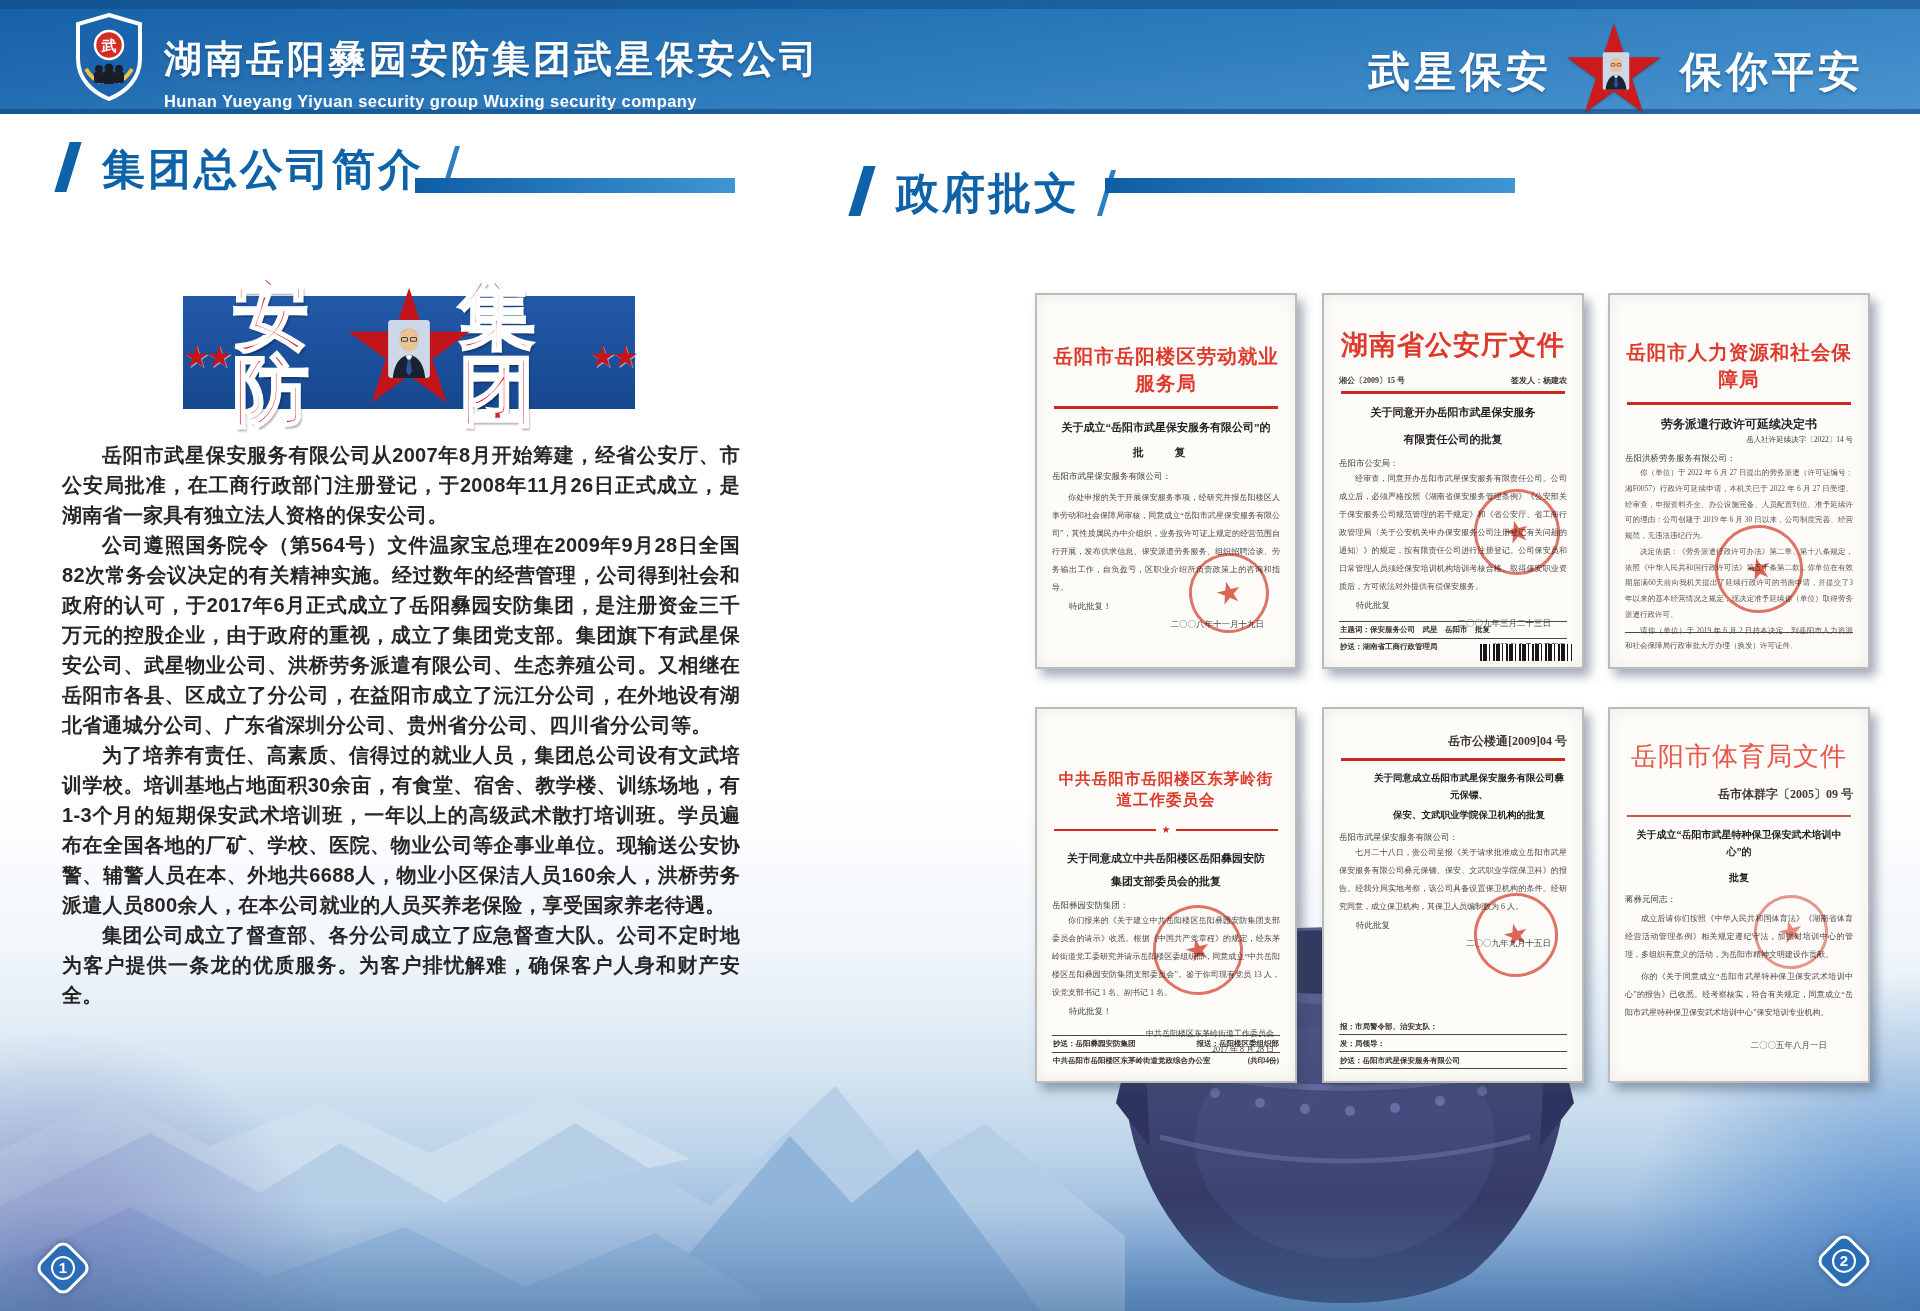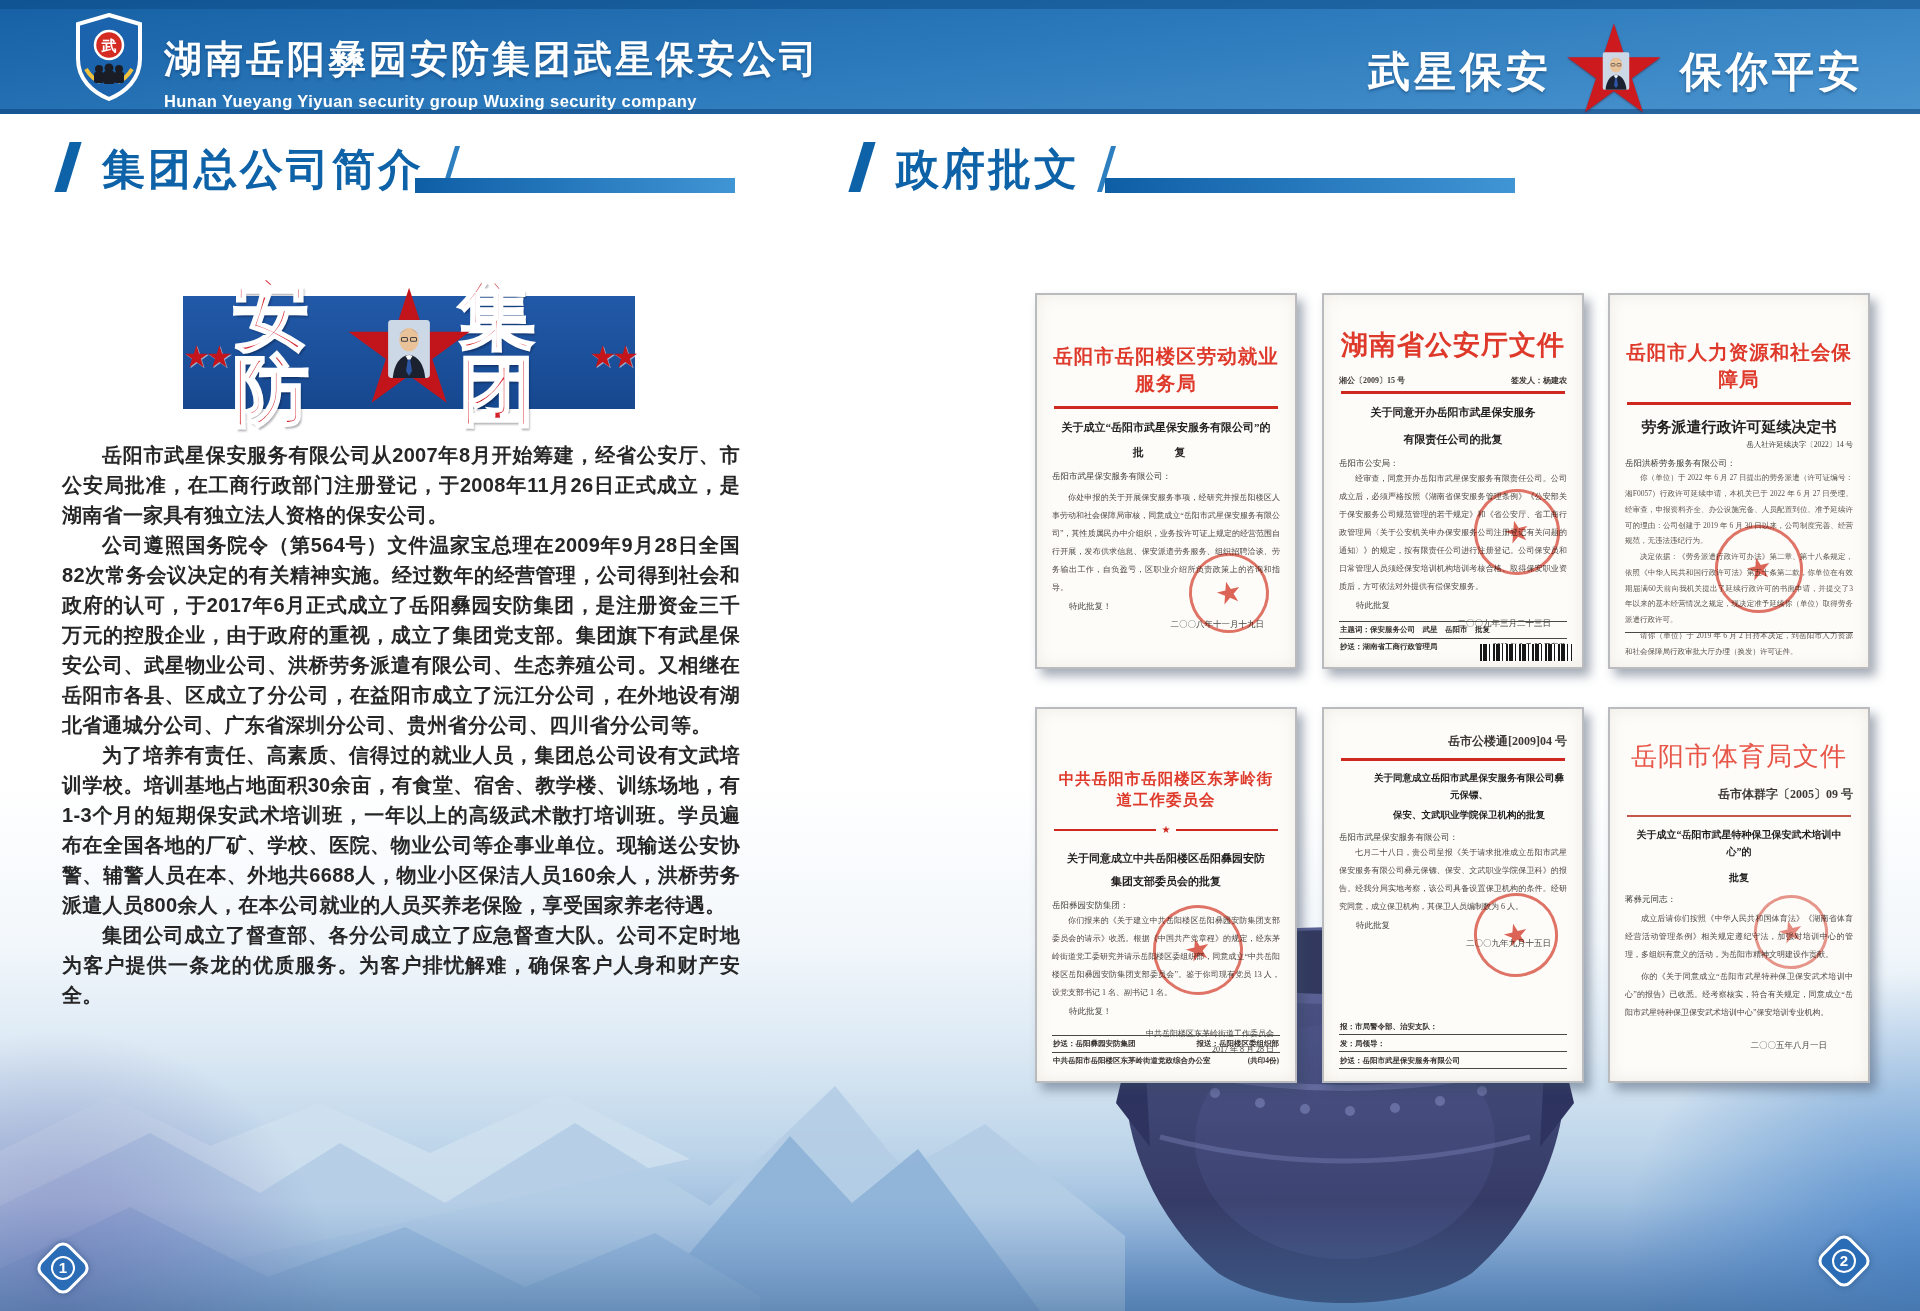--- a/index.html
+++ b/index.html
@@ -19,21 +19,21 @@
   .slogan { position:absolute; right:56px; top:24px; display:flex; align-items:center; gap:16px;
     color:#fff; font-weight:bold; font-size:42px; letter-spacing:4px; text-shadow:0 2px 3px rgba(0,40,80,.4); }
   .star-wrap { position:relative; width:96px; height:96px; }
   .star-wrap .star-glyph { position:absolute; left:50%; top:50%; transform:translate(-50%,-52%);
     font-size:108px; line-height:108px; color:#cd1a1f; text-shadow:0 1px 2px rgba(90,0,0,.5); }
   .star-wrap .avatar { position:absolute; left:50%; top:49%; transform:translate(-50%,-50%); width:27px; height:38px; }
 
   
   .sec-head { position:absolute; top:142px; display:flex; align-items:flex-end; z-index:4; }
   .sec-head.left  { left:62px; }
-  .sec-head.right { left:856px; }
+  .sec-head.right { left:856px;margin-top:24px; }
   .slash-a { width:12px; height:50px; background:#0d62a8; transform:skewX(-17deg); margin-right:28px; }
   .sec-title { font-size:43px; font-weight:900; color:#0d62a8; letter-spacing:3px; line-height:1.05; }
   .slash-b { width:5px; height:46px; background:#2e7fc0; transform:skewX(-17deg); margin-left:24px; }
   .sec-bar { position:absolute; height:15px; background:linear-gradient(90deg,#0e5ea6,#4095d4); top:178px; z-index:4; }
   .sec-bar.left  { left:415px; width:320px; }
   .sec-bar.right { left:1105px; width:410px; }
 
   
   .banner { position:absolute; left:183px; top:296px; width:452px; height:113px; z-index:4;
     background:linear-gradient(180deg,#2259a8,#16488f); display:flex; align-items:center; justify-content:center; }
@@ -96,21 +96,21 @@
   
   .d1 .dhead { margin-top:34px; font-size:19.5px; }
   .d1 .subj  { margin-top:6px; }
   .d1 .subj.line2 { letter-spacing:14px; }
   .d1 .dbody { margin-top:6px; }
   .d2 .dhead { margin-top:18px; font-size:27px; }
   .d2 .meta  { margin-top:12px; }
   .d2 .rule  { margin-top:5px; }
   .d2 .subj  { margin-top:8px; }
   .d3 .dhead { margin-top:30px; font-size:19.5px; }
-  .d3 .subj  { margin-top:6px; font-size:15px; }
+  .d3 .subj  { margin-top:6px; font-size:12px; }
   .d3 .dbody { font-size:7.5px; line-height:2.1; color:#5a544c; filter:blur(.2px); }
   .d4 .dhead { margin-top:46px; font-size:15.5px; }
   .d4 .subj  { margin-top:4px; }
   .d5 .dhead { margin-top:32px; font-size:23px; }
   .d5 .no-center { margin-top:10px; }
   .d5 .rule  { margin-top:8px; }
   .d5 .subj  { font-size:9.5px; margin-top:4px;margin-left:32px; }
   .d6 .dhead { margin-top:16px; font-size:26px; color:#e8564a; font-weight:500;
     font-family:"Liberation Sans",sans-serif; }
   .d6 .no-center { margin-top:12px; }

